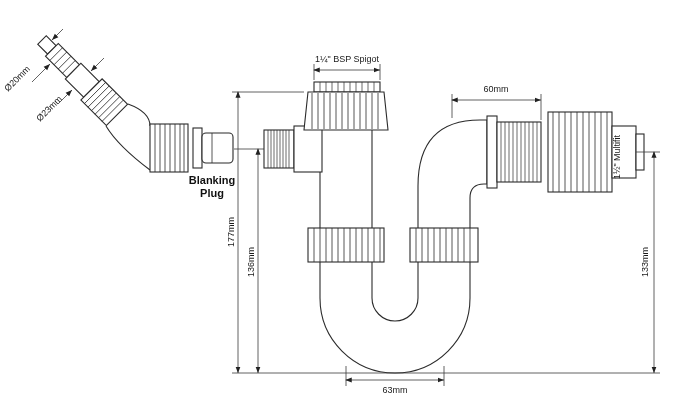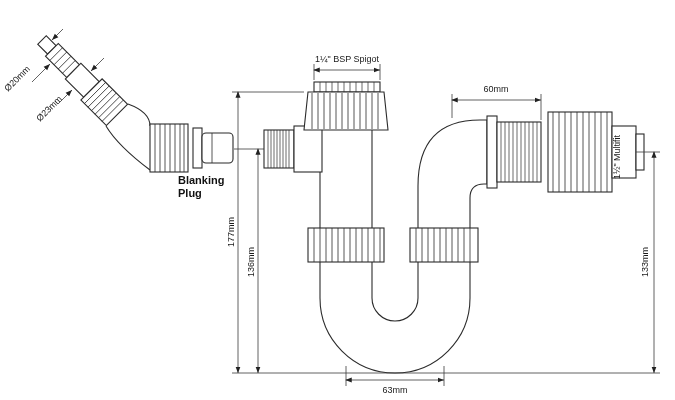--- a/index.html
+++ b/index.html
@@ -3,21 +3,21 @@
 <meta charset="utf-8">
 <style>
   html,body{margin:0;padding:0;background:#fff;}
   .canvas{
     position:relative;width:675px;height:400px;background:#ffffff;
     font-family:"Liberation Sans", sans-serif;overflow:hidden;
   }
   .canvas svg{position:absolute;left:0;top:0;}
   .bp-label{
     position:absolute;left:178px;top:174px;width:68px;
-    text-align:left;font-weight:bold;font-size:11px;line-height:1.2;
+    text-align:center;font-weight:bold;font-size:11px;line-height:1.2;
     color:#111;
   }
   text{fill:#1a1a1a;font-family:"Liberation Sans",sans-serif;font-size:9px;}
   .part{stroke:#2b2b2b;stroke-width:1.1;fill:#ffffff;}
   .open{stroke:#2b2b2b;stroke-width:1.1;fill:none;}
   .rib{stroke:#2b2b2b;stroke-width:0.8;fill:none;}
   .thread{stroke:#2b2b2b;stroke-width:0.7;fill:none;}
   .dim{stroke:#3a3a3a;stroke-width:0.8;fill:none;}
 </style>
 </head>

